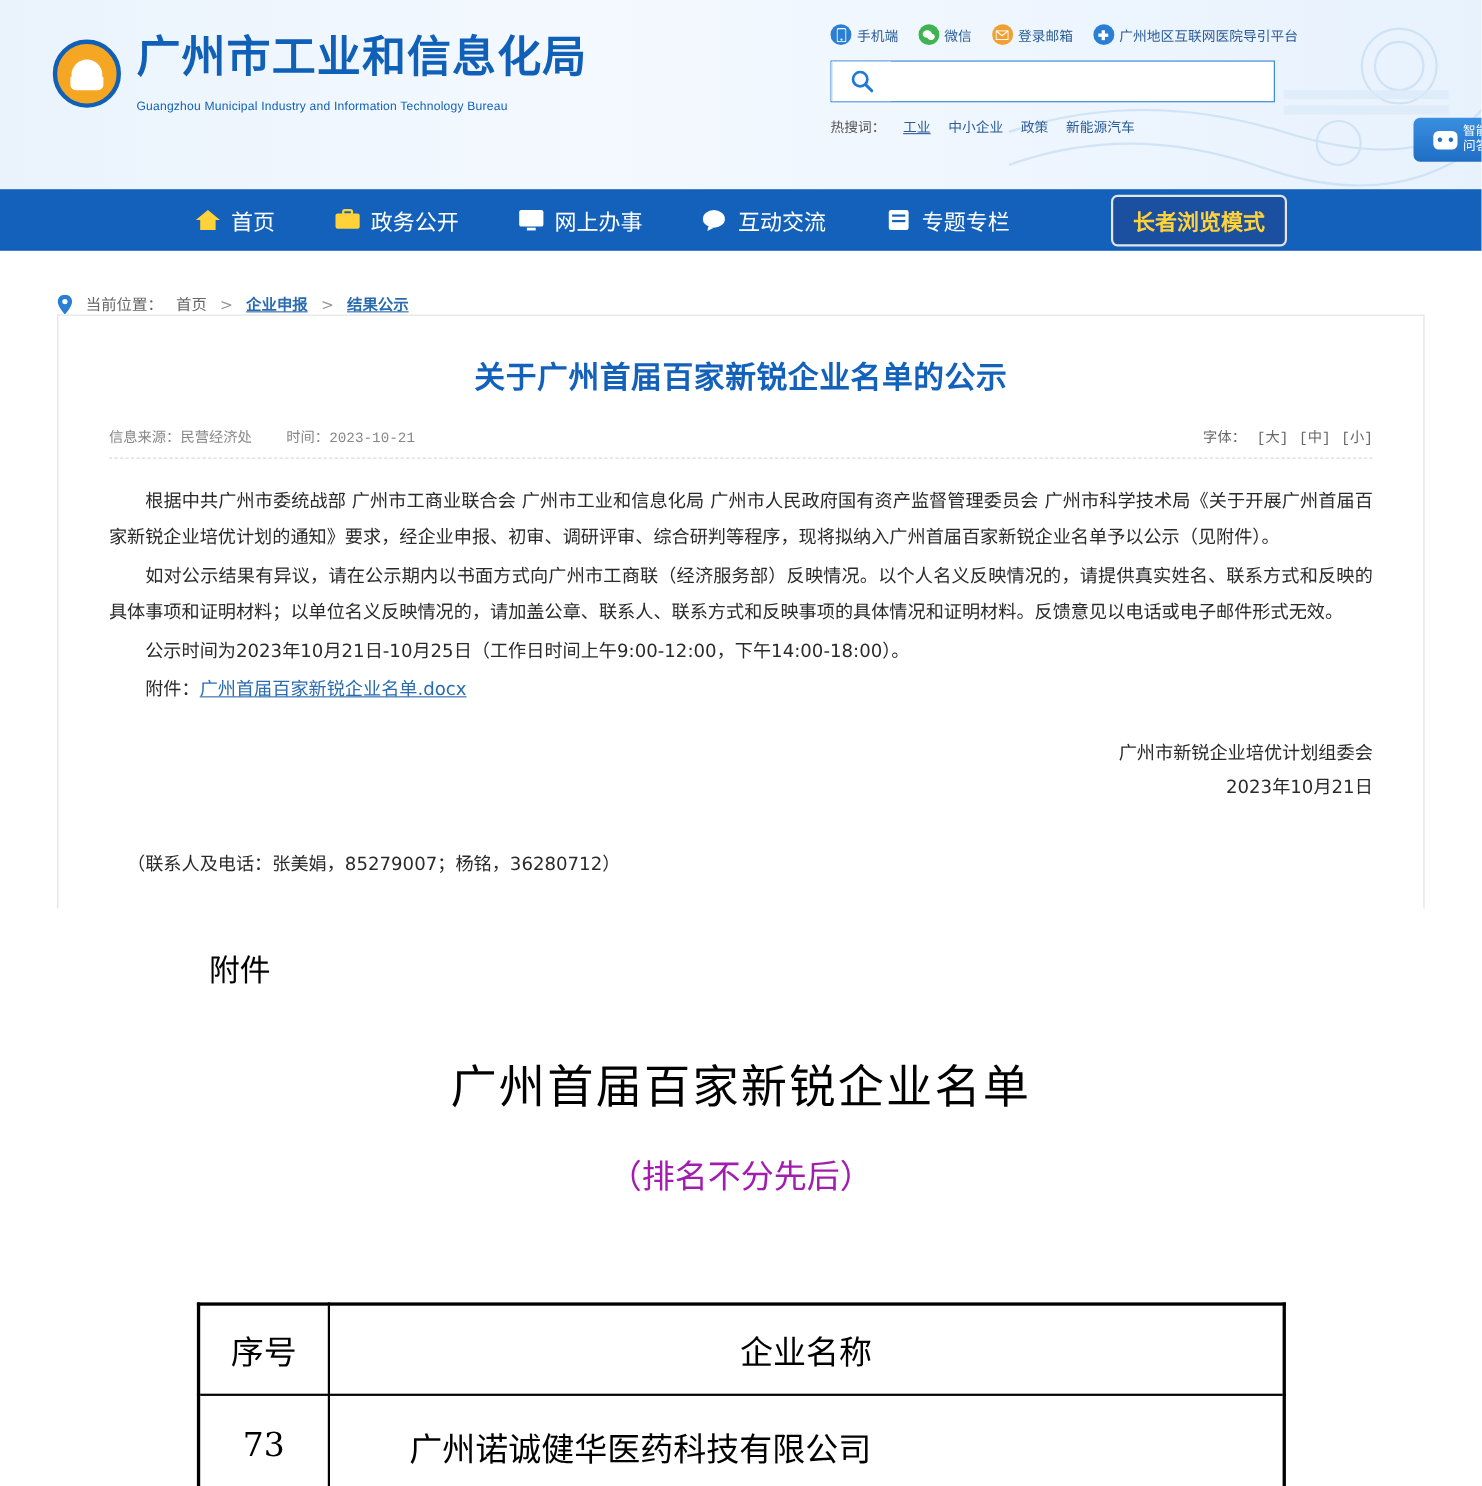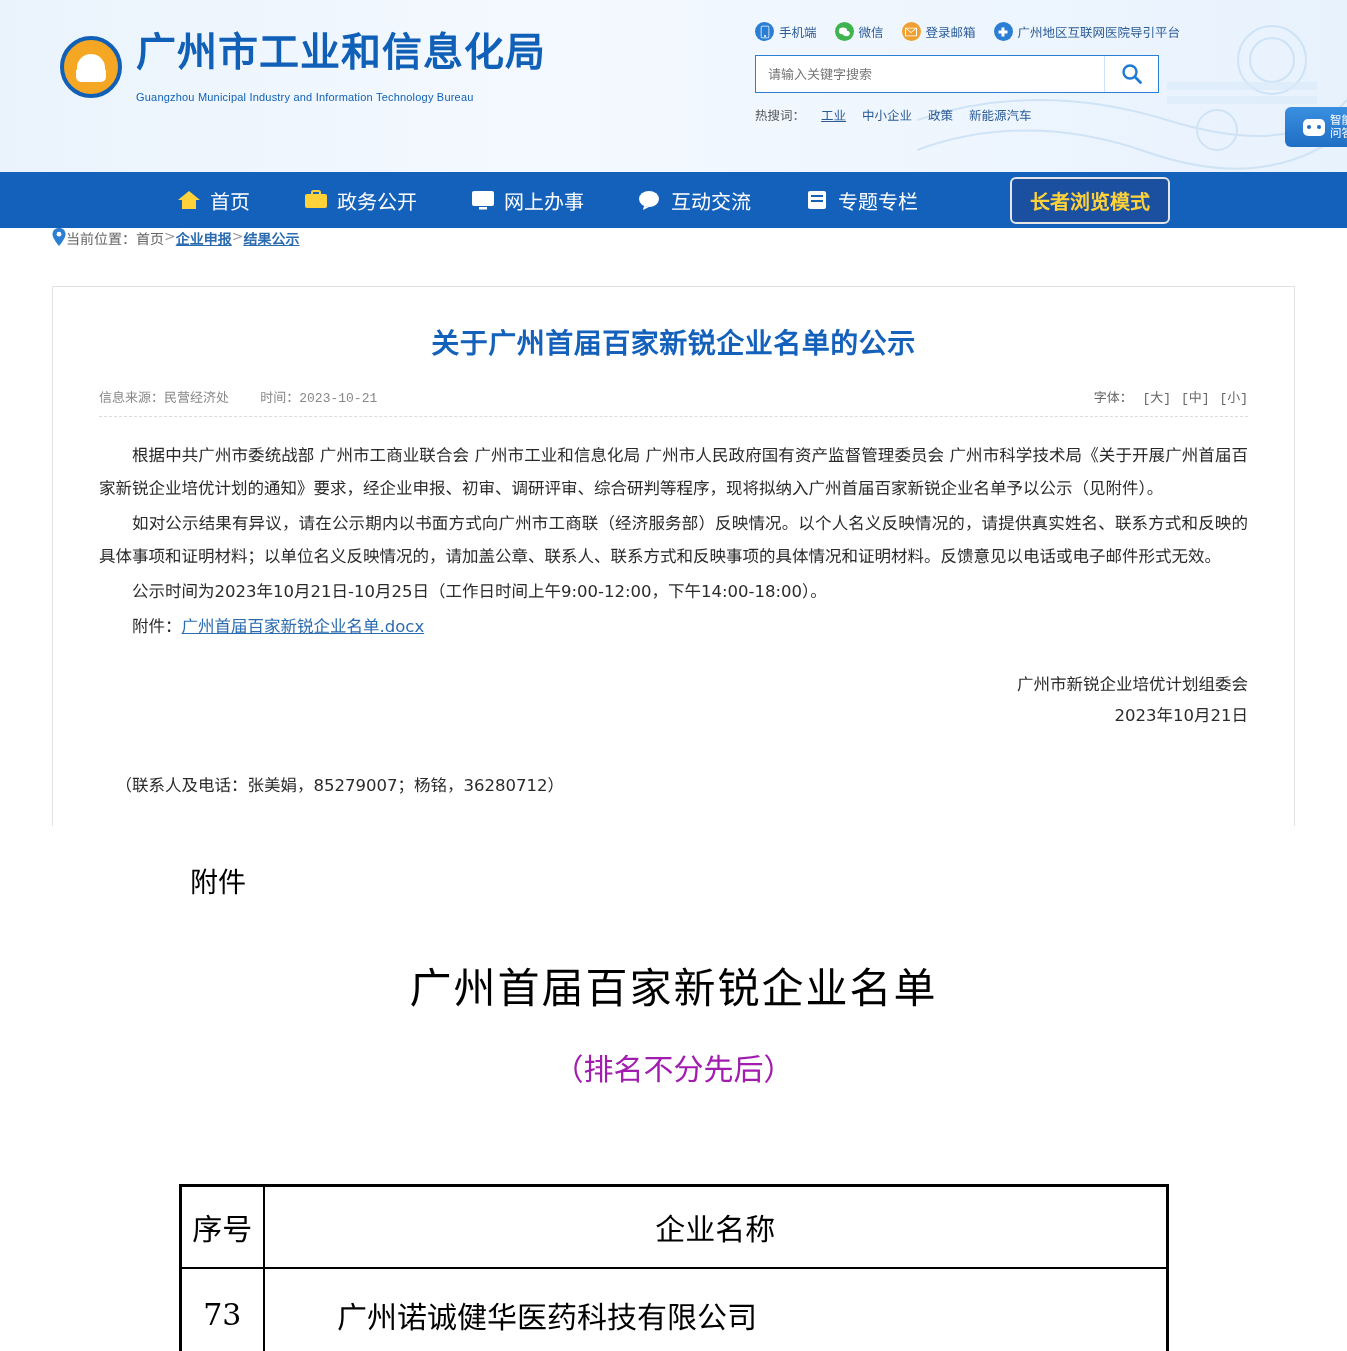--- a/index.html
+++ b/index.html
@@ -17,21 +17,21 @@
     position: relative;
     height: 172px;
     background: linear-gradient(90deg, #eaf3fc 0%, #f4f9ff 40%, #e8f2fd 100%);
     overflow: hidden;
   }
   .header-deco {
     position: absolute; right: 0; top: 0; width: 430px; height: 172px;
     opacity: .55;
   }
   .logo-area {
-    position: absolute; left: 60px; top: 30px;
+    position: absolute; left: 48px; top: 30px;
     display: flex; align-items: center; gap: 14px;
   }
   .logo-mark {
     width: 62px; height: 62px; border-radius: 50%;
     background: #f5a623;
     border: 4px solid #1160b7;
     position: relative; flex: none;
   }
   .logo-mark:before {
     content: ""; position: absolute; left: 50%; top: 14px; transform: translateX(-50%);
@@ -113,21 +113,21 @@
   .elder-btn {
     margin-left: 38px;
     background: #1b4fa0; color: #ffd23a; font-weight: bold;
     border: 2px solid #e5e5e5;
     border-radius: 6px; padding: 7px 18px; font-size: 20px; cursor: pointer;
     font-family: "DejaVu Sans", sans-serif;
   }
 
   
   .crumb {
-    height: 58px; display: flex; align-items: flex-start; gap: 0;
+    height: 58px; display: flex; align-items: flex-end; gap: 12px;
     padding-left: 52px; font-size: 14px; color: #666;
     font-family: "DejaVu Sans", sans-serif;
   }
   .crumb .pin { width: 14px; height: 18px; flex: none; }
   .crumb a { color: #666; text-decoration: none; }
   .crumb a.link { color: #2b6cb0; text-decoration: underline; font-weight: bold; }
   .crumb .sep { color: #999; }
 
   
   .card {
@@ -175,21 +175,21 @@
   .tbl {
     margin: 95px auto 0 auto; width: 990px; border-collapse: collapse;
     border: 3px solid #000;
   }
   .tbl th, .tbl td {
     border: 2px solid #000; text-align: center; color: #000;
     font-family: "DejaVu Serif", serif; font-weight: normal;
   }
   .tbl th { font-size: 30px; padding: 18px 0; }
   .tbl td { font-size: 30px; padding: 24px 0; }
-  .tbl .col-no { width: 84px; }
+  .tbl .col-no { width: 119px; }
   .tbl td.name { text-align: left; padding-left: 72px; }
 </style>
 </head>
 <body>
 
 <div class="page">
 
   <div class="header">
     <svg class="header-deco" viewBox="0 0 430 172">
       <g fill="none" stroke="#b9d6f0" stroke-width="2">
@@ -248,21 +248,20 @@
                 <rect x="4" y="1" width="3" height="9" fill="#fff"></rect>
                 <rect x="1" y="4" width="9" height="3" fill="#fff"></rect>
               </svg>
           </span>
           <span>广州地区互联网医院导引平台</span>
         </div>
       </div>
 
       <div style="position:relative;">
         <div class="searchbar">
-          <input type="text" placeholder="请输入关键字搜索" style="">
           <div class="search-btn">
             <svg width="22" height="22" viewBox="0 0 22 22">
               <circle cx="9" cy="9" r="6.5" fill="none" stroke="#1f7ad4" stroke-width="2.4"></circle>
               <line x1="13.8" y1="13.8" x2="19.5" y2="19.5" stroke="#1f7ad4" stroke-width="2.8" stroke-linecap="round"></line>
             </svg>
           </div>
         </div>
         <div class="ai-btn">
           <span class="robot"></span>
           <span>

